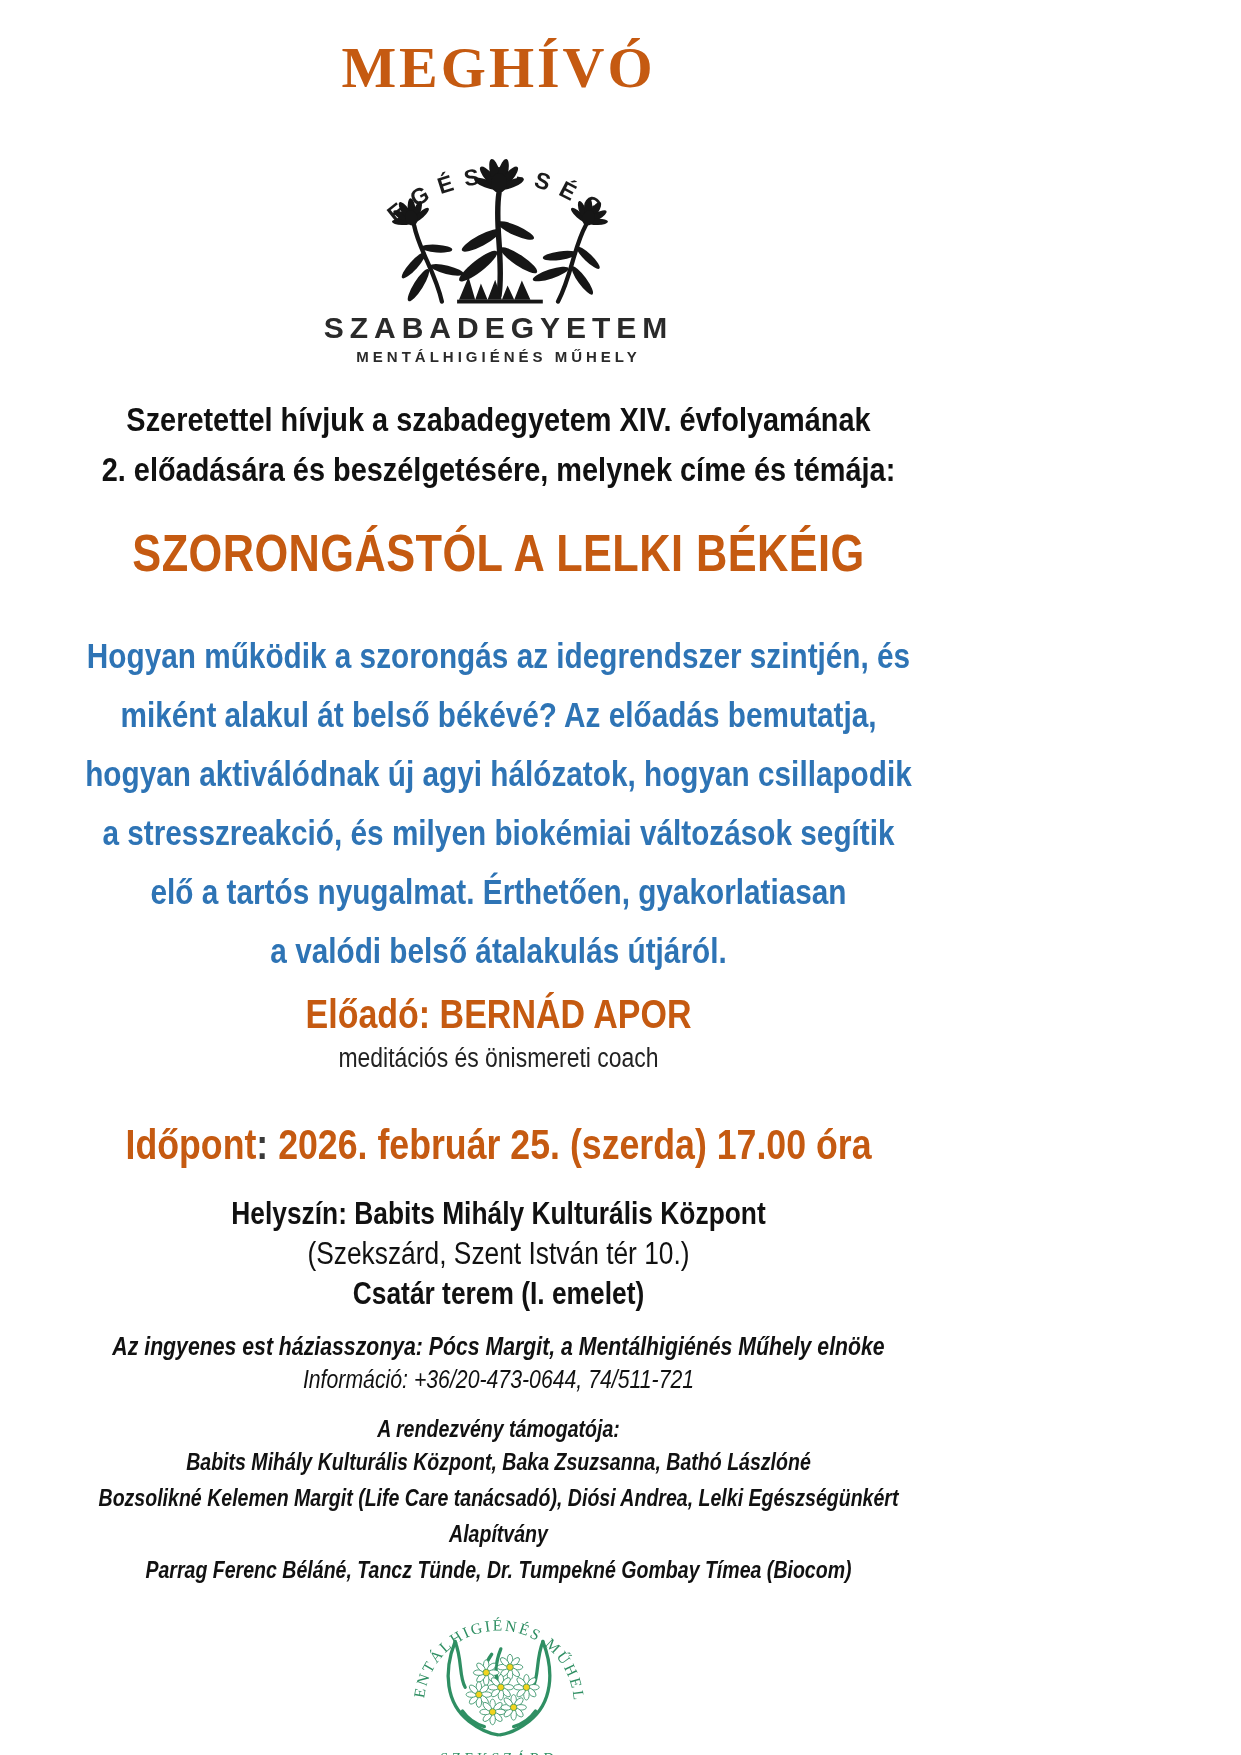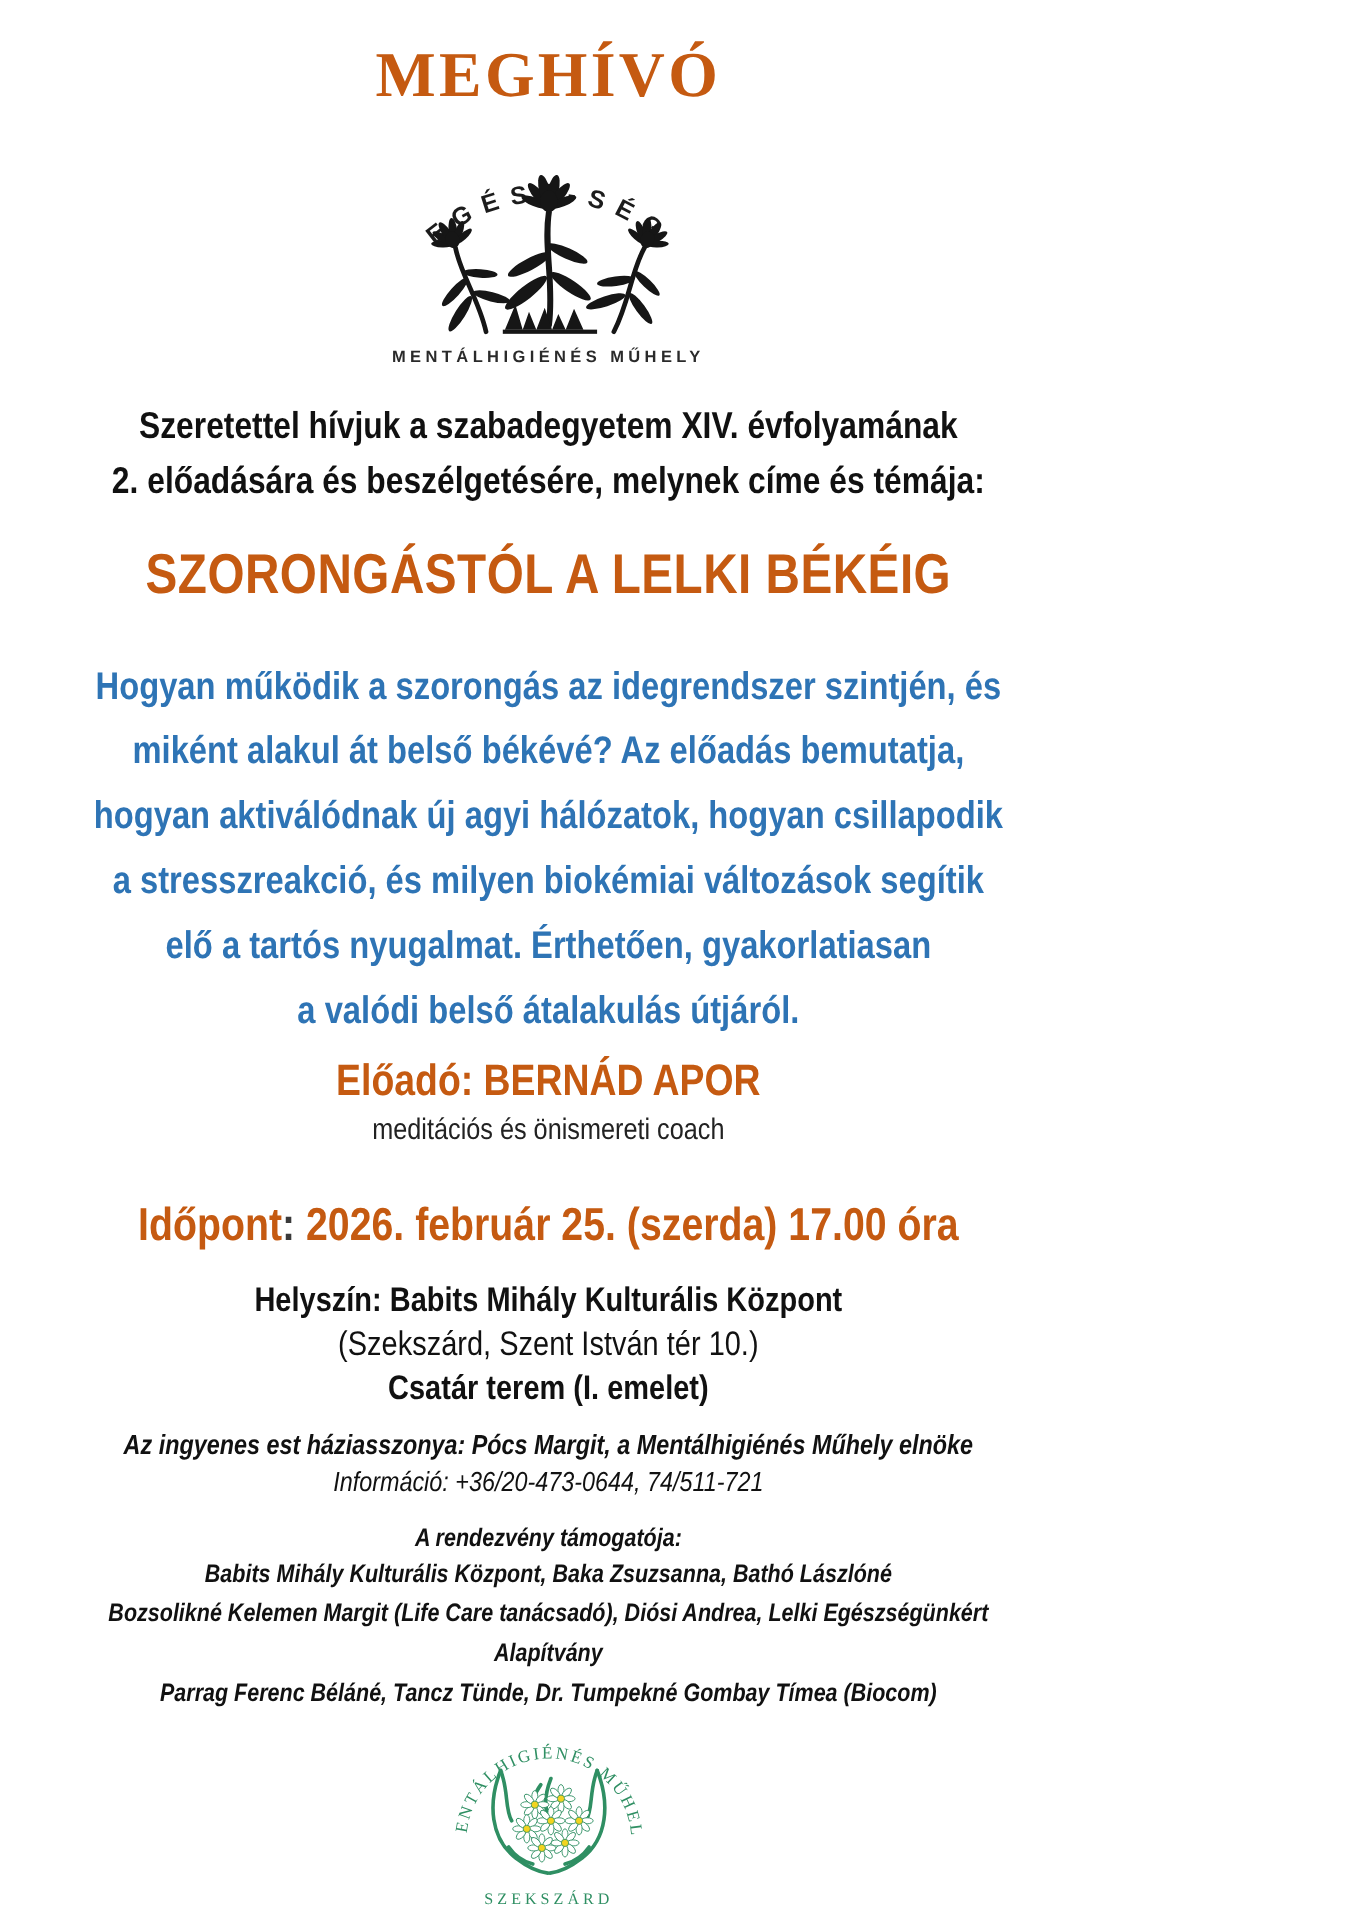--- a/index.html
+++ b/index.html
@@ -89,20 +89,21 @@
       <path id="arcTop" d="M 38,130 A 160 160 0 0 1 282,130" fill="none"></path>
       <text font-size="24" font-weight="bold" letter-spacing="11" fill="#1c1c1c" font-family="Liberation Sans, sans-serif">
         <textPath href="#arcTop" startOffset="50%" text-anchor="middle">EGÉSZ-SÉG</textPath>
       </text>
       <use href="#plant" transform="translate(160,192) scale(1.04)"></use>
       <use href="#plant" transform="translate(100,198) rotate(-20) scale(0.82)"></use>
       <use href="#plant" transform="translate(222,198) rotate(20) scale(0.82)"></use>
       <path d="M118,196 l10,-24 7,24 6,-17 7,17 8,-21 7,21 6,-15 7,15 8,-20 9,20" fill="#161616"></path>
       <rect x="116" y="196" width="90" height="4" fill="#161616"></rect>
     </svg>
+    <div class="logo-name">SZABADEGYETEM</div>
     <div class="logo-subname">MENTÁLHIGIÉNÉS MŰHELY</div>
   </div>
 
   <div class="intro narrow">
     <div>Szeretettel hívjuk a szabadegyetem XIV. évfolyamának</div>
     <div>2. előadására és beszélgetésére, melynek címe és témája:</div>
   </div>
 
   <h2 class="event-title narrow">SZORONGÁSTÓL A LELKI BÉKÉIG</h2>
 

